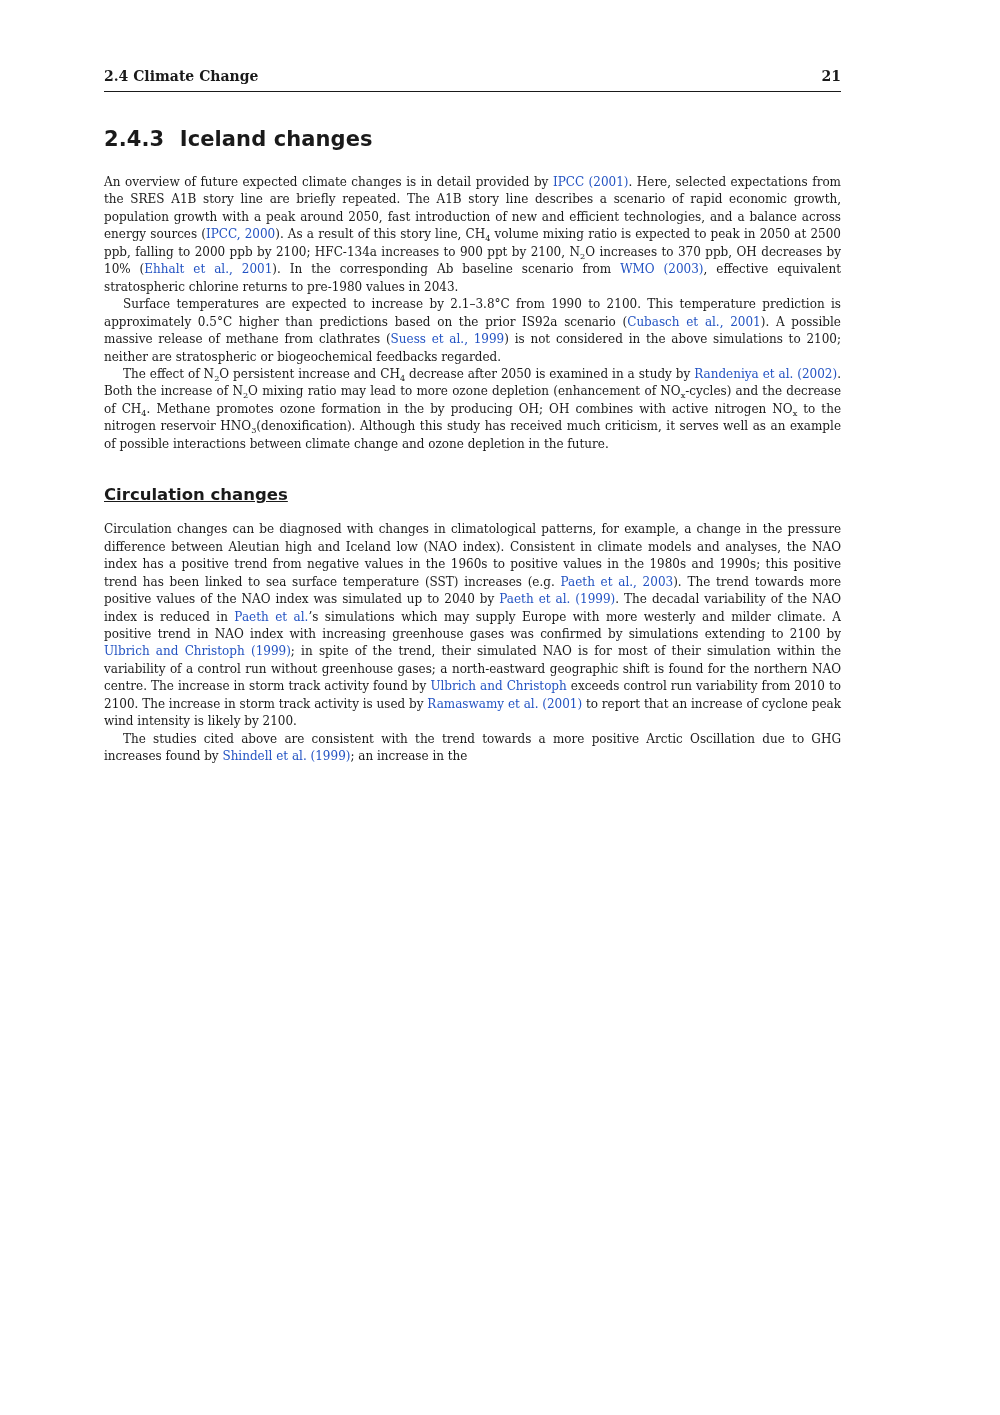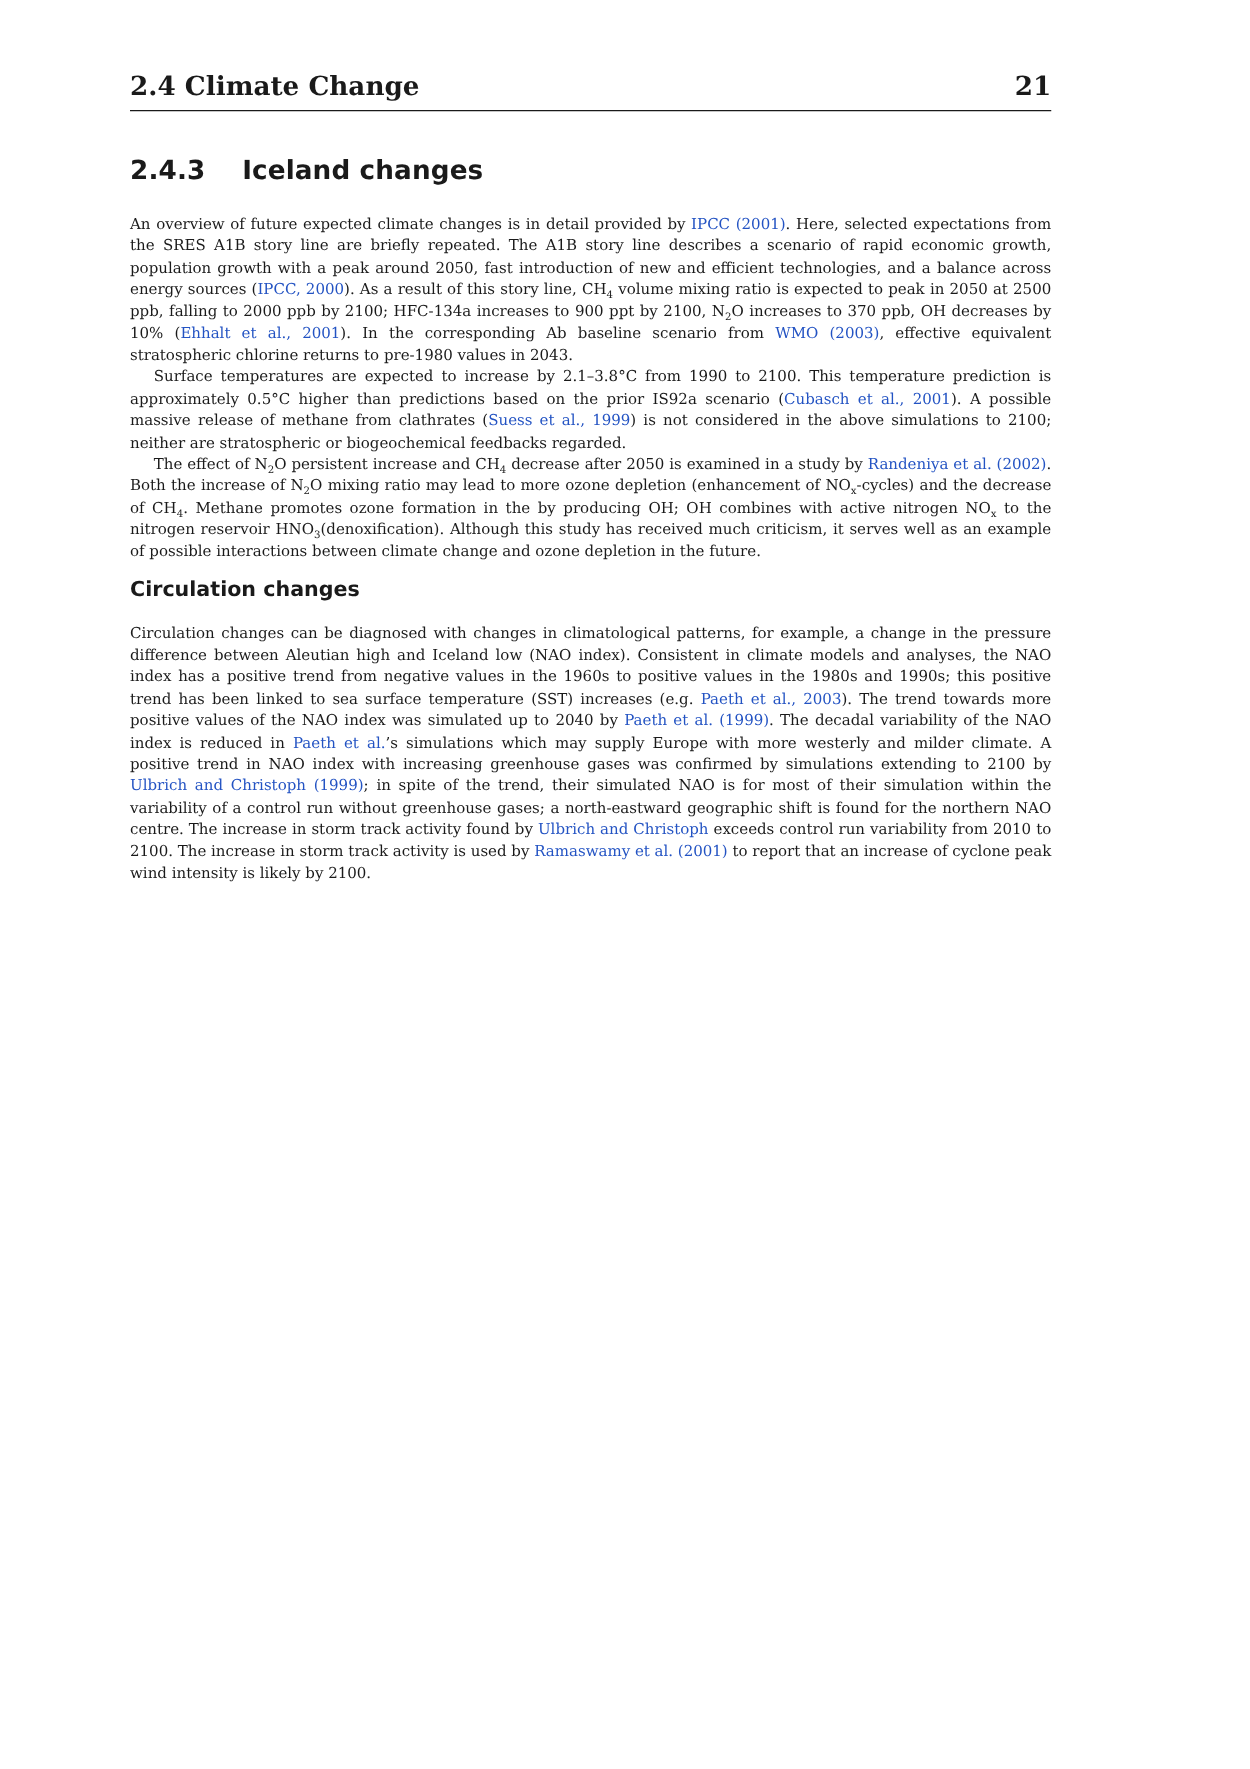--- a/index.html
+++ b/index.html
@@ -16,44 +16,46 @@
   .content {
     width: 737px;
     margin-left: 104px;
     padding-top: 56px;
   }
   .running-head {
     display: flex;
     justify-content: space-between;
     align-items: baseline;
     font-weight: bold;
-    font-size: 21px;
+    font-size: 14px;
     padding-bottom: 7px;
     border-bottom: 1.6px solid #1a1a1a;
+    margin-top: 12px;
   }
   .section-heading {
     font-family: "DejaVu Sans", "Liberation Sans", sans-serif;
     font-weight: bold;
     font-size: 21px;
     margin: 35px 0 23px 0;
     letter-spacing: 0.1px;
   }
-  .section-heading .secnum { margin-right: 22px; }
+  .section-heading .secnum { margin-right: 8px; }
   .para {
     font-size: 12px;
     line-height: 1.455;
     text-align: justify;
     margin: 0;
   }
   .para.indent { text-indent: 19px; }
   .subheading {
     font-family: "DejaVu Sans", "Liberation Sans", sans-serif;
     font-weight: bold;
     font-size: 16.5px;
-    margin: 12px 0 17px 0;
+    margin: 32px 0 17px 0;
+    text-decoration: underline;
   }
   .cite {
     color: var(--link-color, #2353c3);
     cursor: pointer;
   }
   sub.chem {
     font-size: 68%;
     line-height: 0;
   }
 </style>
@@ -72,16 +74,17 @@
       <span class="secnum">2.4.3</span>
       <span>Iceland changes</span>
     </h2>
 
     <div>
         <p class="para"><span>An overview of future expected climate changes is in detail provided by </span><span class="cite">IPCC (2001)</span><span>. Here, selected expectations from the SRES A1B story line are briefly repeated. The A1B story line describes a scenario of rapid economic growth, population growth with a peak around 2050, fast introduction of new and efficient technologies, and a balance across energy sources (</span><span class="cite">IPCC, 2000</span><span>). As a result of this story line, CH</span><sub class="chem">4</sub><span> volume mixing ratio is expected to peak in 2050 at 2500 ppb, falling to 2000 ppb by 2100; HFC-134a increases to 900 ppt by 2100, N</span><sub class="chem">2</sub><span>O increases to 370 ppb, OH decreases by 10% (</span><span class="cite">Ehhalt et al., 2001</span><span>). In the corresponding Ab baseline scenario from </span><span class="cite">WMO (2003)</span><span>, effective equivalent stratospheric chlorine returns to pre-1980 values in 2043.</span></p>
         <p class="para indent"><span>Surface temperatures are expected to increase by 2.1–3.8°C from 1990 to 2100. This temperature prediction is approximately 0.5°C higher than predictions based on the prior IS92a scenario (</span><span class="cite">Cubasch et al., 2001</span><span>). A possible massive release of methane from clathrates (</span><span class="cite">Suess et al., 1999</span><span>) is not considered in the above simulations to 2100; neither are stratospheric or biogeochemical feedbacks regarded.</span></p>
         <p class="para indent"><span>The effect of N</span><sub class="chem">2</sub><span>O persistent increase and CH</span><sub class="chem">4</sub><span> decrease after 2050 is examined in a study by </span><span class="cite">Randeniya et al. (2002)</span><span>. Both the increase of N</span><sub class="chem">2</sub><span>O mixing ratio may lead to more ozone depletion (enhancement of NO</span><sub class="chem">x</sub><span>-cycles) and the decrease of CH</span><sub class="chem">4</sub><span>. Methane promotes ozone formation in the by producing OH; OH combines with active nitrogen NO</span><sub class="chem">x</sub><span> to the nitrogen reservoir HNO</span><sub class="chem">3</sub><span>(denoxification). Although this study has received much criticism, it serves well as an example of possible interactions between climate change and ozone depletion in the future.</span></p>
         <h3 class="subheading">Circulation changes</h3>
         <p class="para"><span>Circulation changes can be diagnosed with changes in climatological patterns, for example, a change in the pressure difference between Aleutian high and Iceland low (NAO index). Consistent in climate models and analyses, the NAO index has a positive trend from negative values in the 1960s to positive values in the 1980s and 1990s; this positive trend has been linked to sea surface temperature (SST) increases (e.g. </span><span class="cite">Paeth et al., 2003</span><span>). The trend towards more positive values of the NAO index was simulated up to 2040 by </span><span class="cite">Paeth et al. (1999)</span><span>. The decadal variability of the NAO index is reduced in </span><span class="cite">Paeth et al.</span><span>’s simulations which may supply Europe with more westerly and milder climate. A positive trend in NAO index with increasing greenhouse gases was confirmed by simulations extending to 2100 by </span><span class="cite">Ulbrich and Christoph (1999)</span><span>; in spite of the trend, their simulated NAO is for most of their simulation within the variability of a control run without greenhouse gases; a north-eastward geographic shift is found for the northern NAO centre. The increase in storm track activity found by </span><span class="cite">Ulbrich and Christoph</span><span> exceeds control run variability from 2010 to 2100. The increase in storm track activity is used by </span><span class="cite">Ramaswamy et al. (2001)</span><span> to report that an increase of cyclone peak wind intensity is likely by 2100.</span></p>
+        <p class="para indent"><span>The studies cited above are consistent with the trend towards a more positive Arctic Oscillation due to GHG increases found by </span><span class="cite">Shindell et al. (1999)</span><span>; an increase in the</span></p>
       </div>
 
   </div>
 </div>
 
 </body></html>

